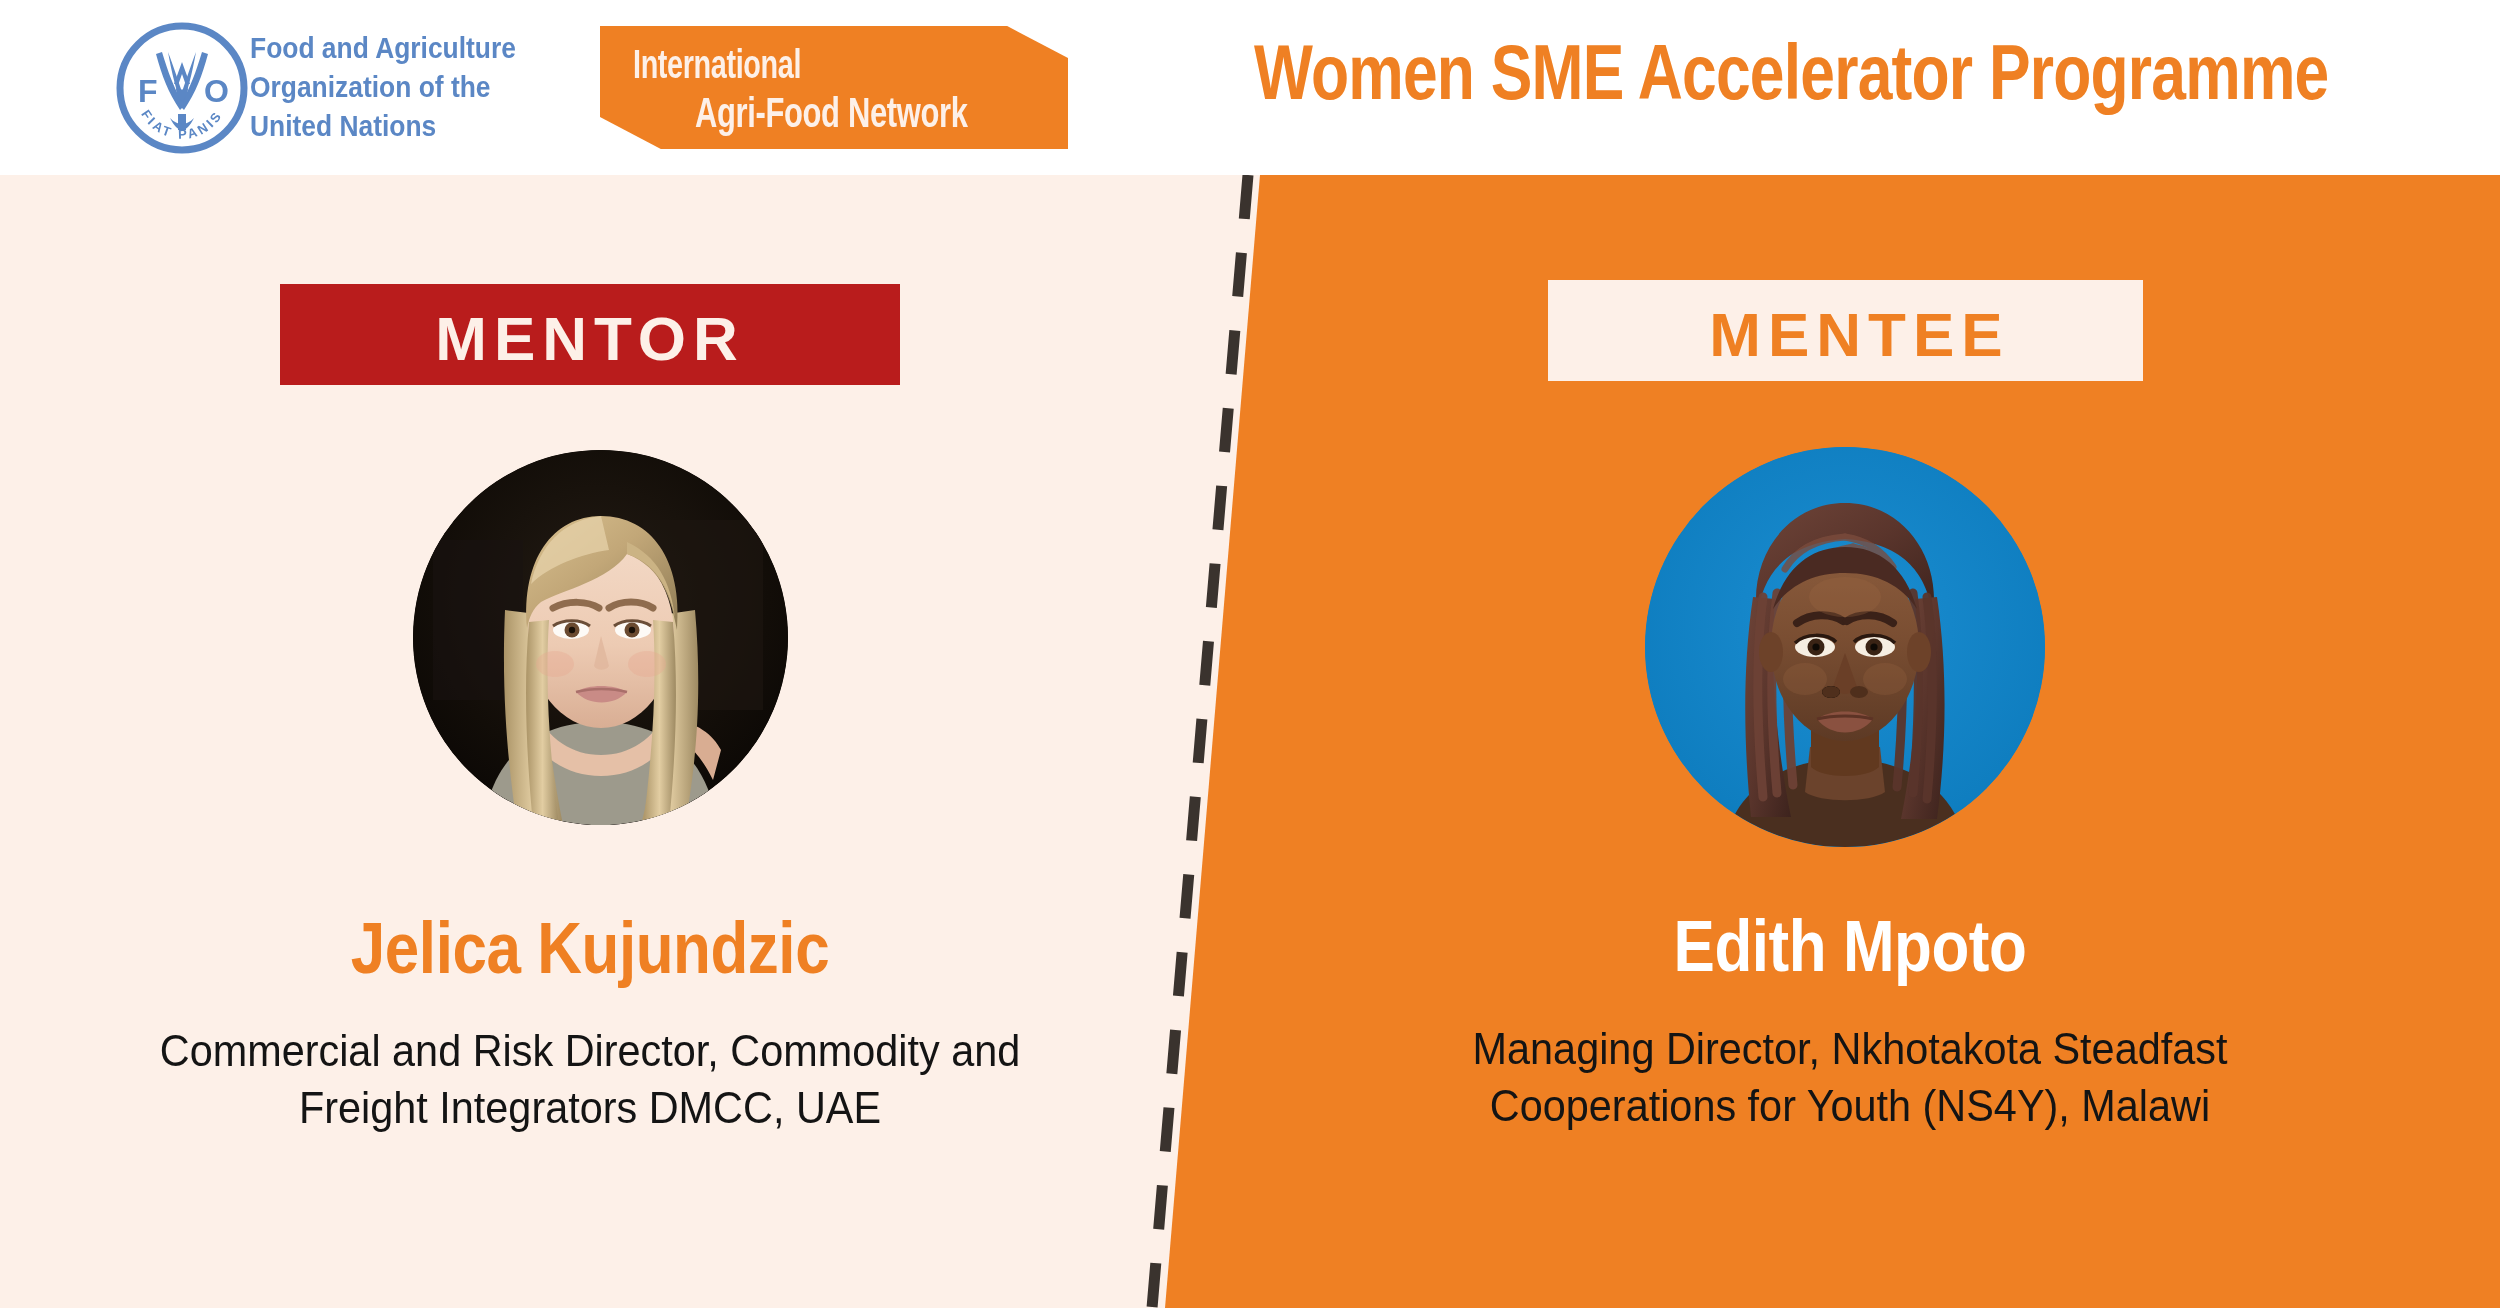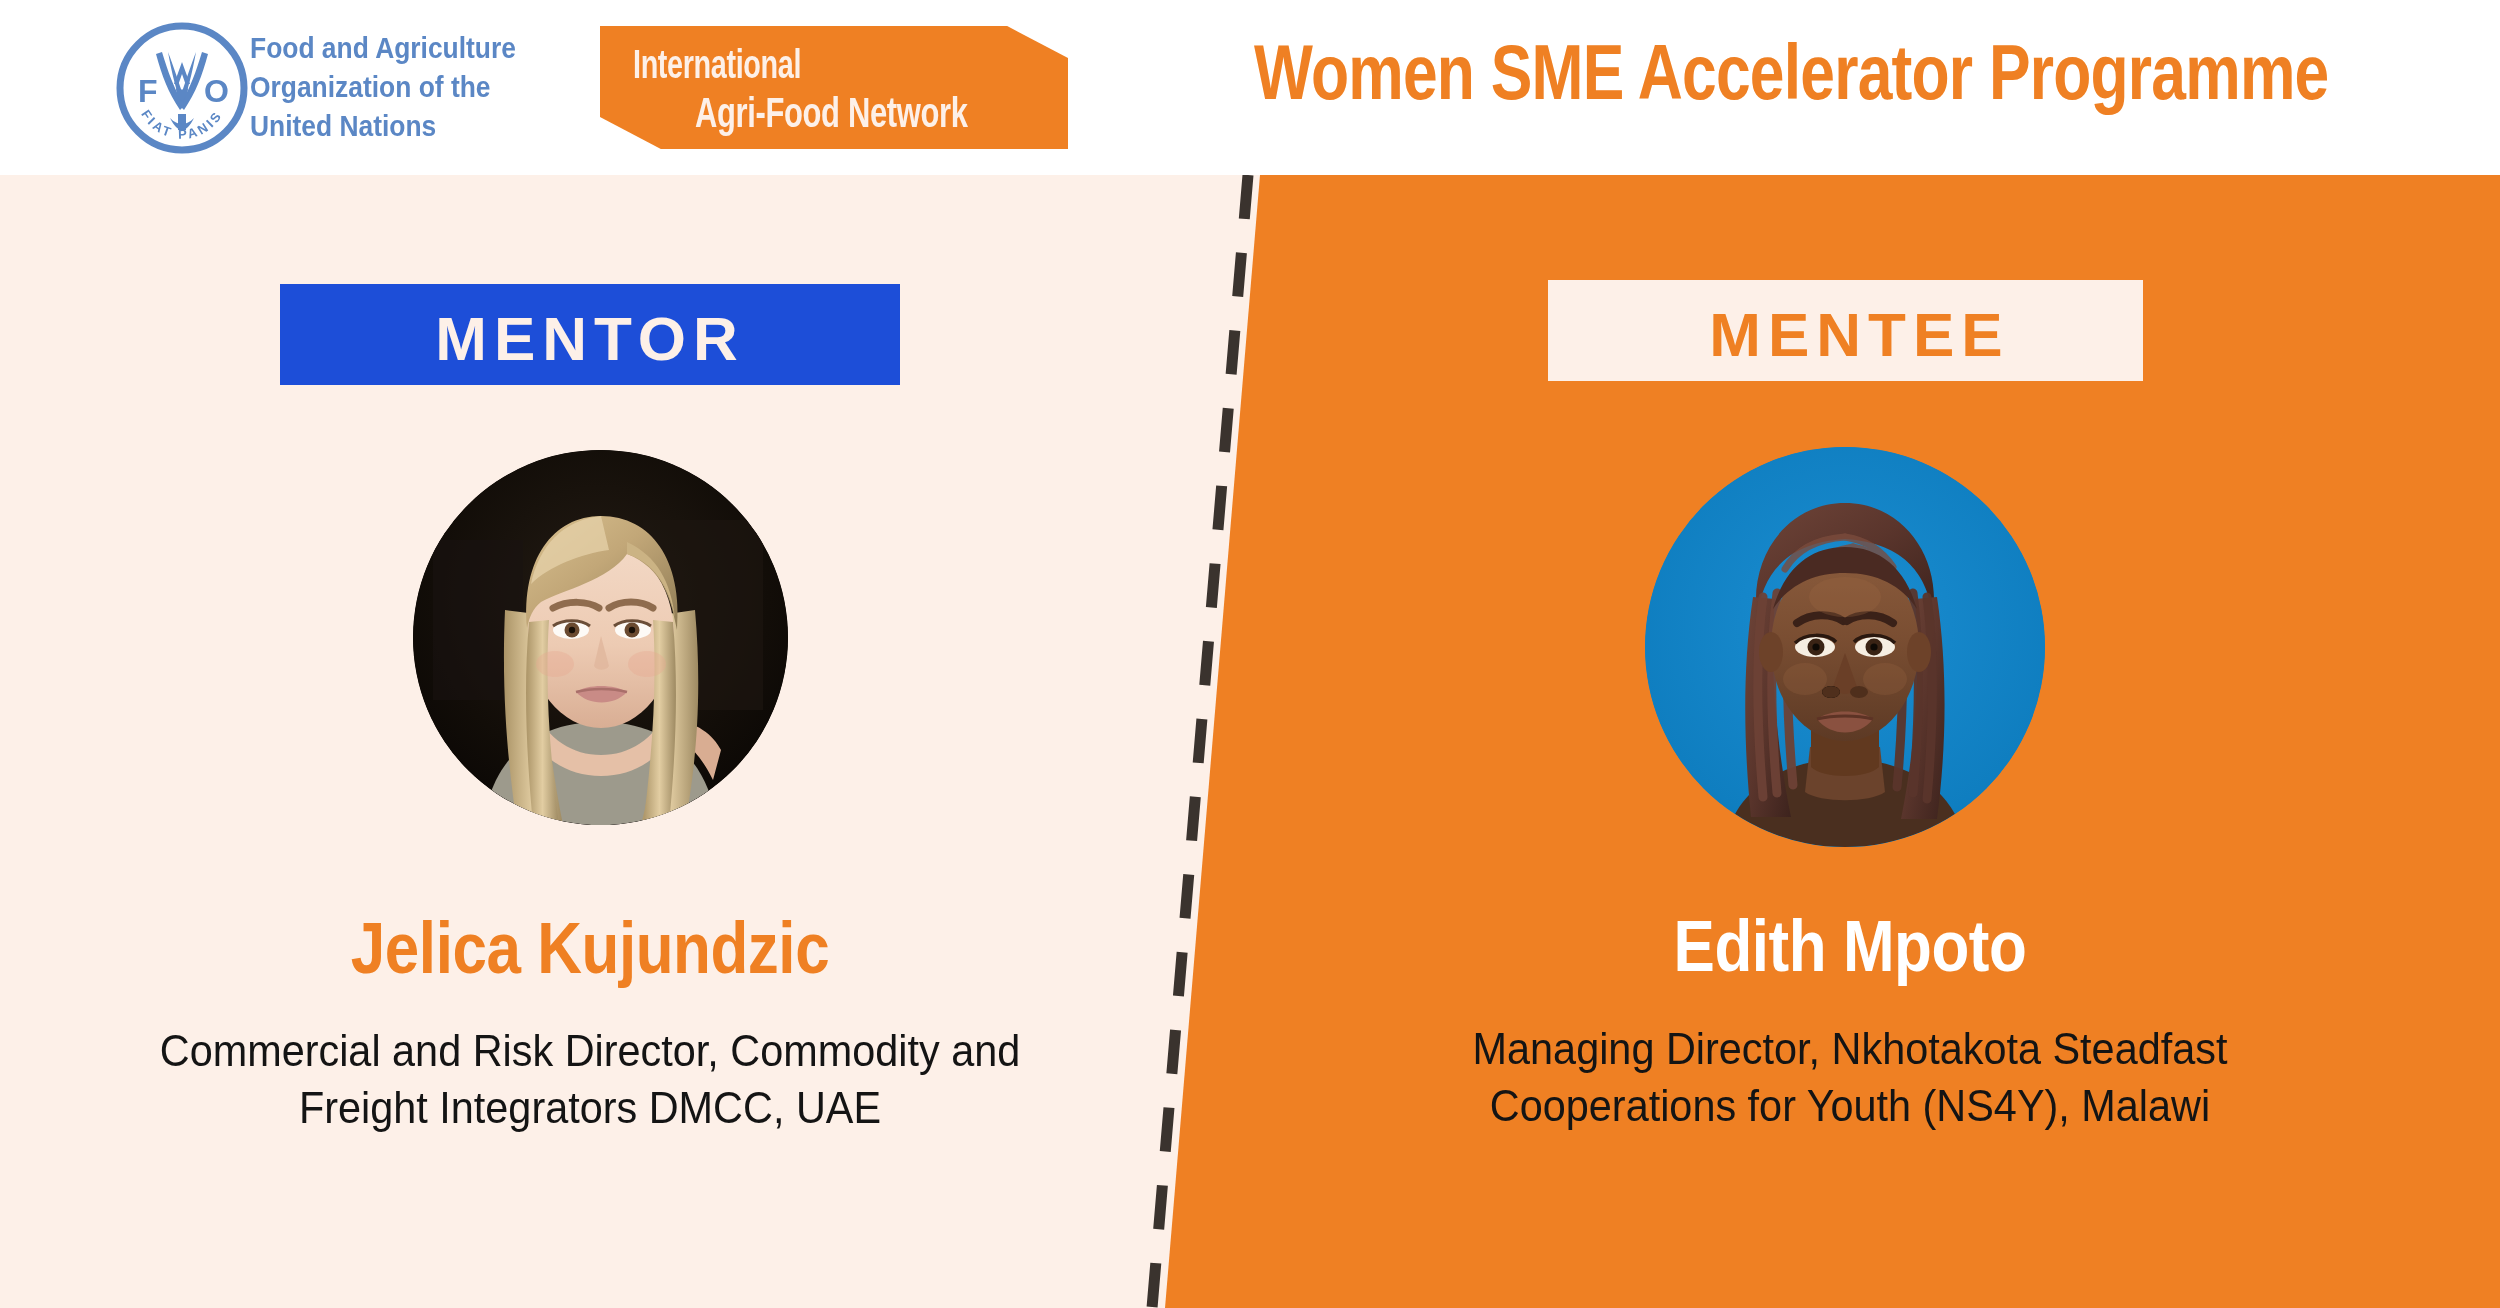--- a/index.html
+++ b/index.html
@@ -144,21 +144,21 @@
     font-size: 62px;
     letter-spacing: 7px;
     line-height: 1;
     box-sizing: border-box;
   }
   .badge-mentor {
     left: 280px;
     top: 284px;
     width: 620px;
     height: 101px;
-    background: #1d4ed8;
+    background: #b91c1c;
     color: #FDF0E8;
     padding-top: 24px;
   }
   .badge-mentee {
     left: 1548px;
     top: 280px;
     width: 595px;
     height: 101px;
     background: #FDF0E8;
     color: #EF8023;

